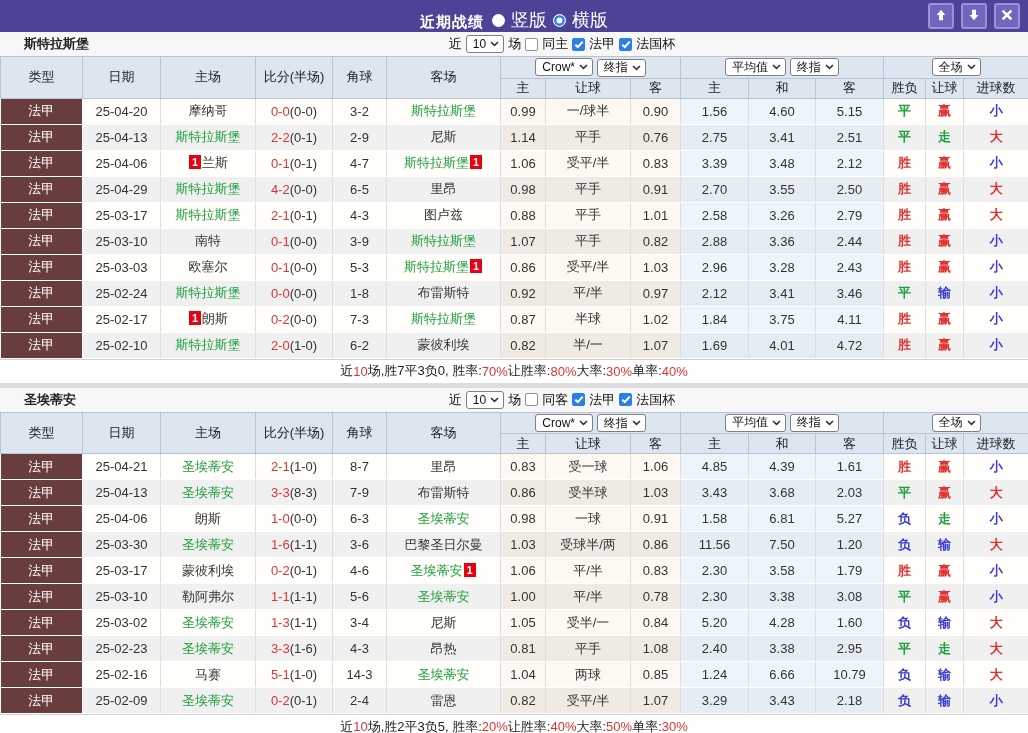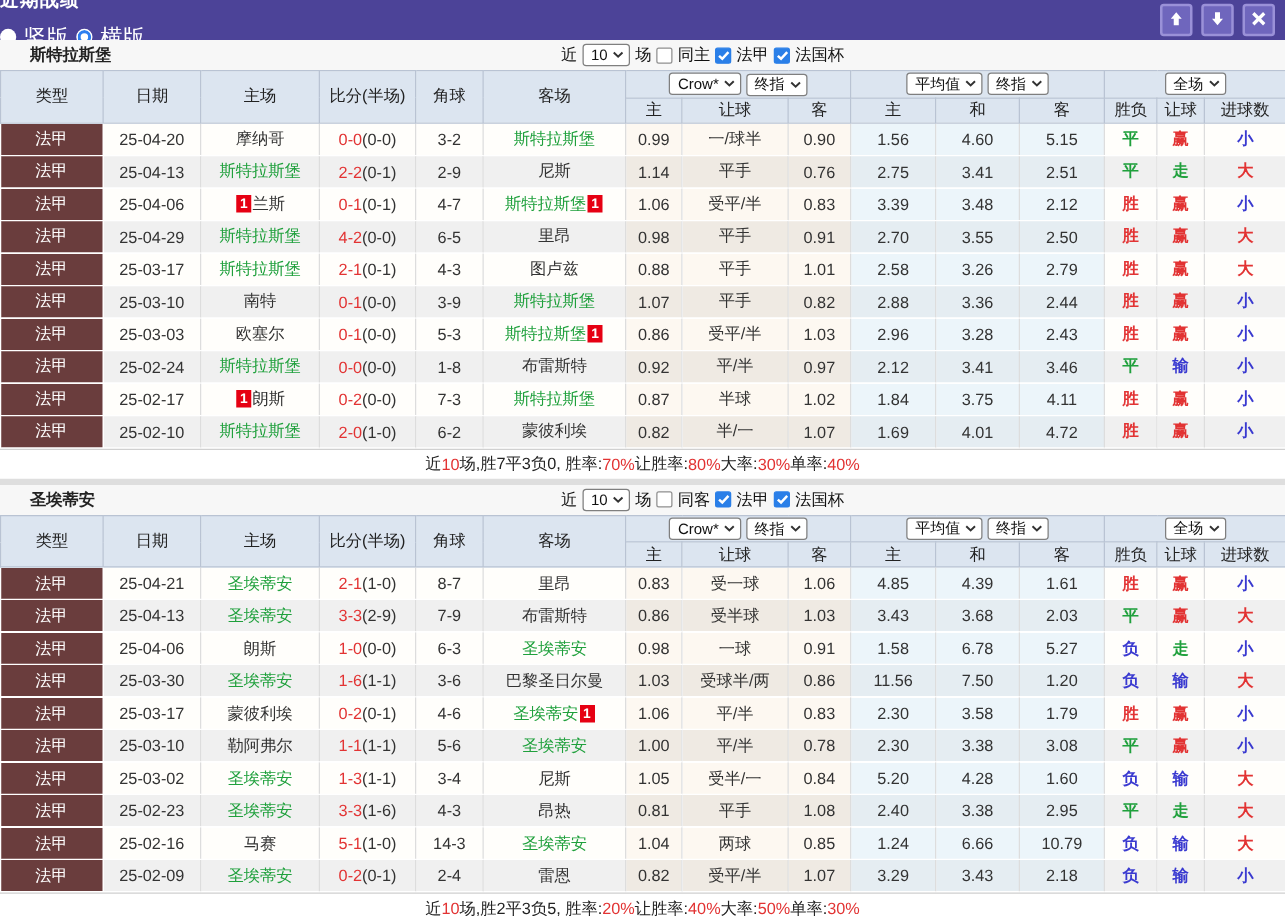--- a/index.html
+++ b/index.html
@@ -2,21 +2,21 @@
 <html><head>
 <meta charset="utf-8">
 <style>
   * { box-sizing: border-box; margin: 0; padding: 0; }
   html,body { width:1028px; height:733px; overflow:hidden; background:#fff;
               font-family:"Liberation Sans","DejaVu Sans",sans-serif; }
 
   
   .topbar { position:relative; width:1028px; height:32px; background:#4c4398; }
   .topbar-center { position:absolute; left:0; right:0; top:0; height:32px;
-                   display:flex; align-items:flex-start; justify-content:center; gap:8px;flex-direction:column; }
+                   display:flex; align-items:flex-end; justify-content:center; gap:8px; }
   .page-title { color:#fff; font-size:15px; font-weight:bold; letter-spacing:1px; }
   .radio-group { display:flex; align-items:center; gap:6px; }
   .radio { width:13px; height:13px; border-radius:50%; display:inline-block; cursor:pointer; }
   .radio.sel { background:#fff; }
   .radio.unsel { background:#fff; border:1.5px solid #fff; box-shadow: inset 0 0 0 2.5px #2d7ff0; }
   .radio-label { color:#fff; font-size:18px; }
   .topbar-btns { position:absolute; right:8px; top:3px; display:flex; gap:7px; }
   .tb-btn { width:26px; height:26px; background:#6f66bd; border:2px solid #9a91d8; border-radius:3px;
             display:flex; align-items:center; justify-content:center; cursor:pointer; padding:0; }
 
@@ -509,21 +509,21 @@
             <td class="avg">4.39</td>
             <td class="avg">1.61</td>
             <td class="res" style="color: rgb(226, 51, 51);">胜</td>
             <td class="res" style="color: rgb(226, 51, 51);">赢</td>
             <td class="res" style="color: rgb(58, 58, 208);">小</td>
           </tr>
           <tr>
             <td class="league">法甲</td>
             <td>25-04-13</td>
             <td><span class="hl">圣埃蒂安</span></td>
-            <td><span class="score-main">3-3</span><span class="score-half">(2-9)</span></td>
+            <td><span class="score-main">3-3</span><span class="score-half">(8-3)</span></td>
             <td>7-9</td>
             <td><span>布雷斯特</span></td>
             <td class="crow">0.86</td>
             <td class="crow">受半球</td>
             <td class="crow">1.03</td>
             <td class="avg">3.43</td>
             <td class="avg">3.68</td>
             <td class="avg">2.03</td>
             <td class="res" style="color: rgb(31, 160, 60);">平</td>
             <td class="res" style="color: rgb(226, 51, 51);">赢</td>
@@ -533,21 +533,21 @@
             <td class="league">法甲</td>
             <td>25-04-06</td>
             <td><span>朗斯</span></td>
             <td><span class="score-main">1-0</span><span class="score-half">(0-0)</span></td>
             <td>6-3</td>
             <td><span class="hl">圣埃蒂安</span></td>
             <td class="crow">0.98</td>
             <td class="crow">一球</td>
             <td class="crow">0.91</td>
             <td class="avg">1.58</td>
-            <td class="avg">6.78</td>
+            <td class="avg">6.81</td>
             <td class="avg">5.27</td>
             <td class="res" style="color: rgb(58, 58, 208);">负</td>
             <td class="res" style="color: rgb(31, 160, 60);">走</td>
             <td class="res" style="color: rgb(58, 58, 208);">小</td>
           </tr>
           <tr>
             <td class="league">法甲</td>
             <td>25-03-30</td>
             <td><span class="hl">圣埃蒂安</span></td>
             <td><span class="score-main">1-6</span><span class="score-half">(1-1)</span></td>

